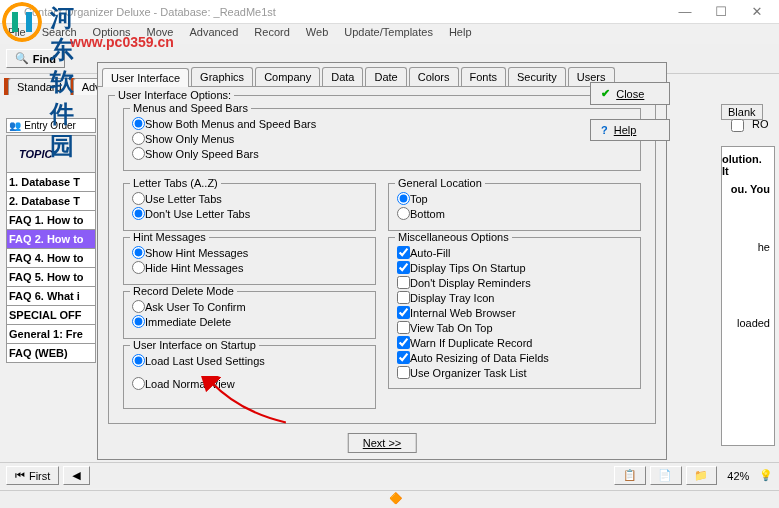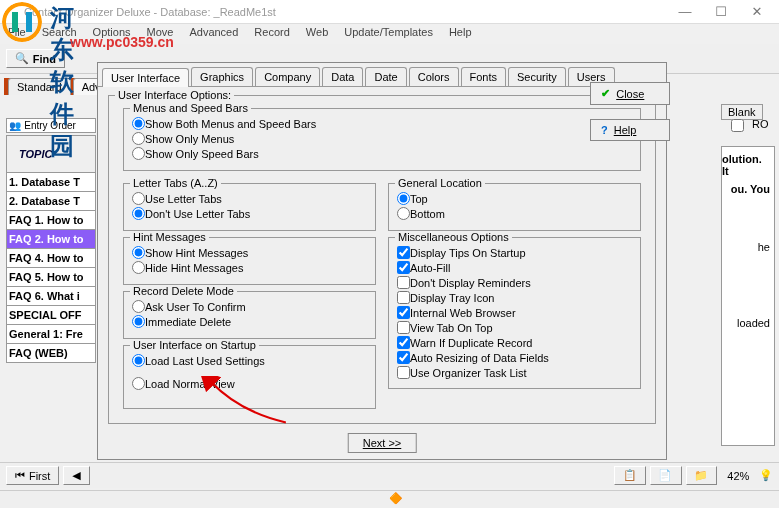--- a/index.html
+++ b/index.html
@@ -197,25 +197,25 @@
               </label>
             <label class="opt">
                 <input type="radio" name="sl" style="">
                 <span>Bottom</span>
               </label>
           </div>
           <div class="fieldset" id="miscbox" style="height:152px;">
             <div class="legend">Miscellaneous Options</div>
           <label class="opt">
                 <input type="checkbox" checked="" style="">
+                <span>Auto-Fill</span>
+              </label>
+              <label class="opt">
+                <input type="checkbox" checked="" style="">
                 <span>Display Tips On Startup</span>
-              </label>
-              <label class="opt">
-                <input type="checkbox" checked="" style="">
-                <span>Auto-Fill</span>
               </label>
               <label class="opt">
                 <input type="checkbox" style="">
                 <span>Don't Display Reminders</span>
               </label>
               <label class="opt">
                 <input type="checkbox" style="">
                 <span>Display Tray Icon</span>
               </label>
               <label class="opt">

